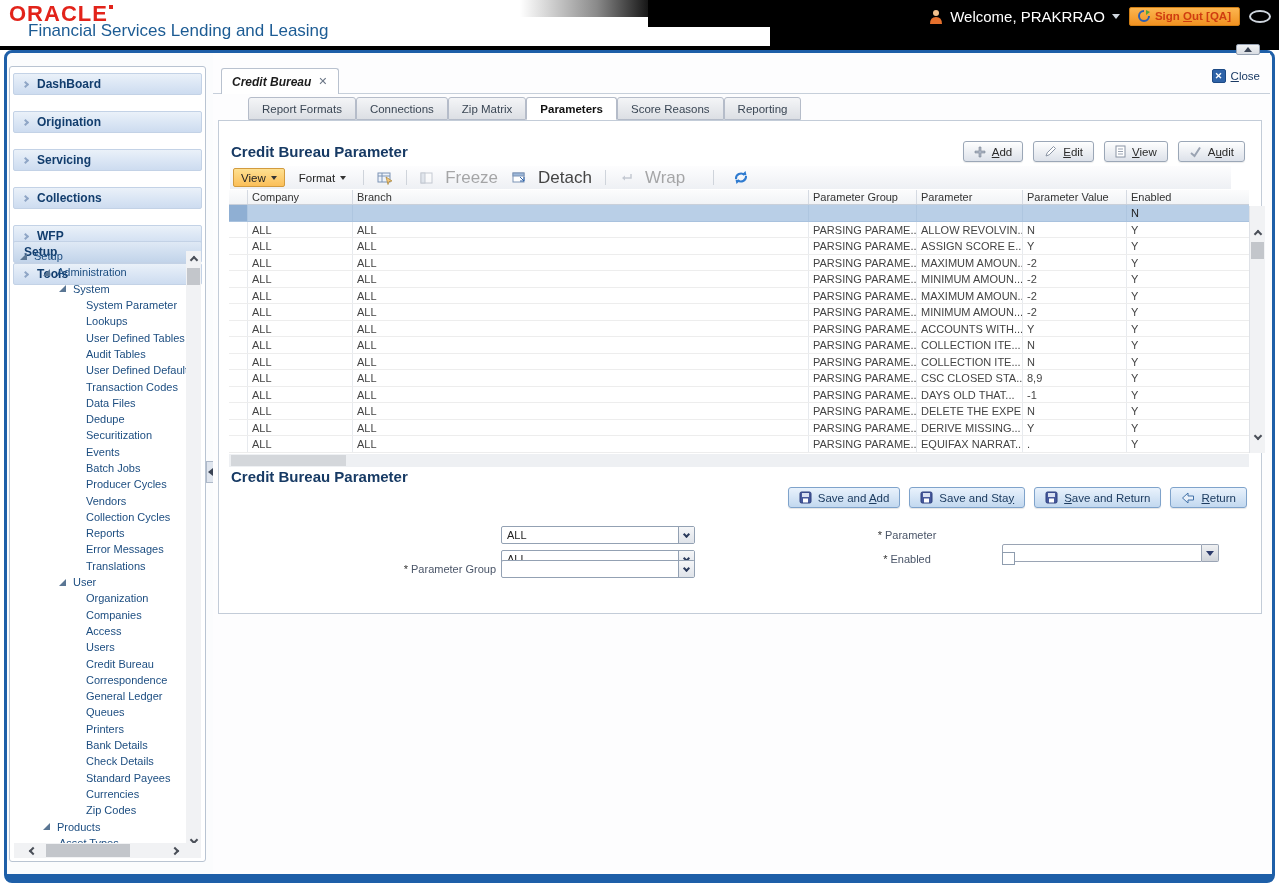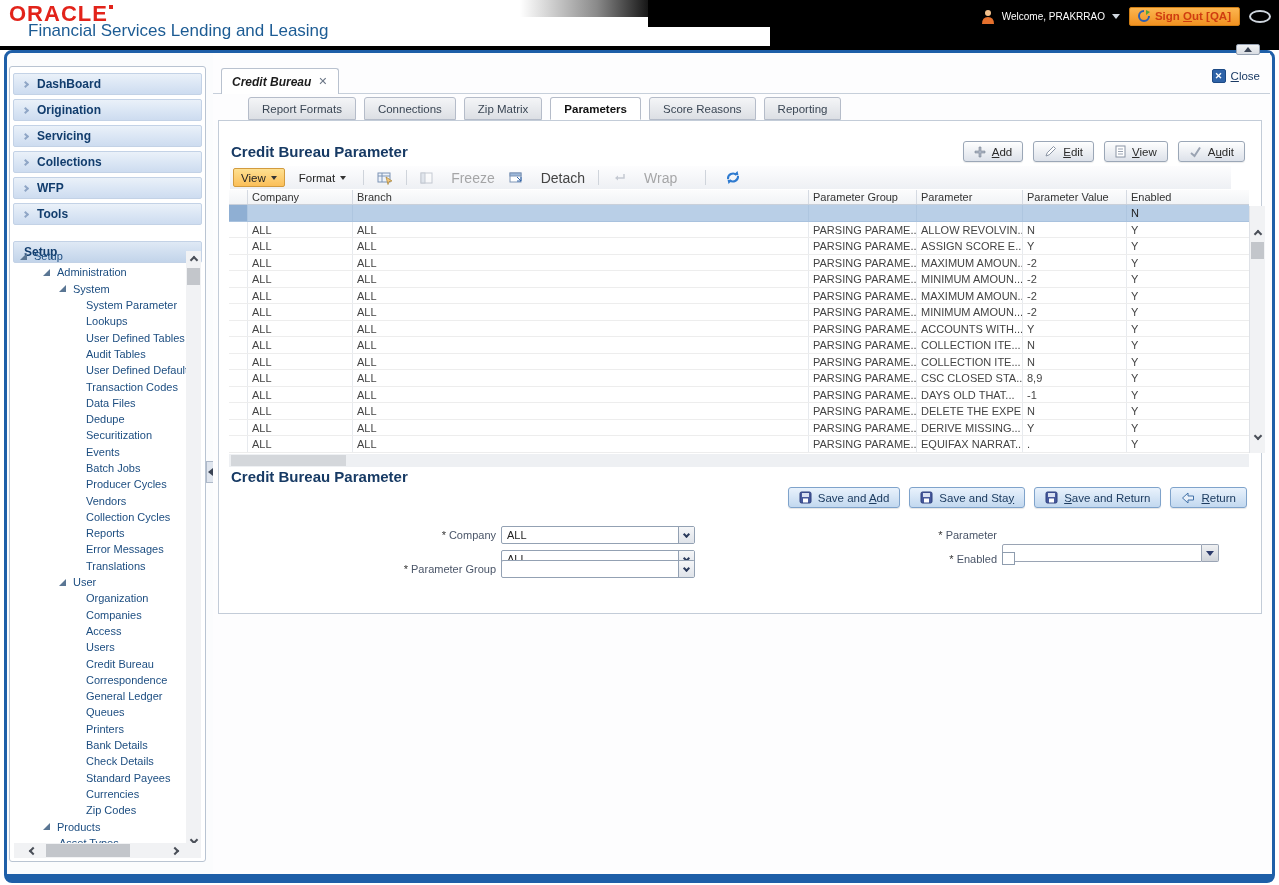--- a/index.html
+++ b/index.html
@@ -10,21 +10,21 @@
   .topbar { position:absolute; left:0; top:0; width:1279px; height:50px; background:#000; }
   .logo-white-a { position:absolute; left:0; top:0; width:648px; height:46px; background:#fff; }
   .logo-white-a .grad { position:absolute; right:0; top:0; width:128px; height:17px;
       background:linear-gradient(to right,#ffffff,#8a8a8a 60%,#161616); }
   .logo-white-b { position:absolute; left:648px; top:27px; width:122px; height:19px; background:#fff; }
   .oracle-logo { position:absolute; left:9px; top:1px; font-size:22px; font-weight:bold; letter-spacing:1px; color:#e2231a; }
   .oracle-logo:after { content:""; display:inline-block; width:4px; height:4px; background:#e2231a; margin:0 0 12px 1px; }
   .brand-sub { position:absolute; left:28px; top:21px; font-size:17px; color:#1d5c94; white-space:nowrap; }
   .topbar-right { position:absolute; right:8px; top:5px; height:22px; display:flex; align-items:center; gap:9px; }
   .welcome-wrap { display:flex; align-items:center; gap:7px; cursor:default; }
-  .welcome-text { color:#fff; font-size:10px; }
+  .welcome-text { color:#fff; font-size:15px; }
   .caret-down-w { width:0; height:0; border-left:4px solid transparent; border-right:4px solid transparent; border-top:5px solid #cfd6de; }
   .signout-btn { display:flex; align-items:center; gap:5px; background:linear-gradient(#fcb650,#f19222);
       border:1px solid #d07e14; border-radius:2px; height:19px; padding:0 8px; cursor:pointer; }
   .signout-btn span { font-size:11.5px; color:#cf3c10; font-weight:bold; }
   .oval-icon { width:22px; height:13px; border:2px solid #cfd6de; border-radius:50%; }
 
   
   .frame { position:absolute; left:4px; right:4px; top:50px; bottom:2px;
       border:3px solid #1e5fa8; border-bottom-width:9px; border-radius:8px;
       background:#fbfcfd; }
@@ -32,21 +32,21 @@
   
   .collapse-up-btn { position:absolute; right:12px; top:-9px; width:24px; height:11px;
       background:linear-gradient(#f2f3f5,#d9dde3); border:1px solid #97a2b2; border-radius:2px;
       display:flex; align-items:center; justify-content:center; cursor:pointer; z-index:5; }
   .collapse-up-btn .tri-up { width:0; height:0; border-left:4px solid transparent; border-right:4px solid transparent; border-bottom:5px solid #3a4354; }
 
   
   .sidebar { position:absolute; left:2px; top:13px; width:197px; height:796px;
       background:#fff; border:1px solid #b9c4d2; border-radius:3px; overflow:hidden; }
   .menu-list { position:absolute; left:3px; right:3px; top:6px; }
-  .menu-item { height:22px; margin-bottom:4px; display:flex; align-items:center; gap:9px; padding-left:9px;
+  .menu-item { height:22px; margin-bottom:16px; display:flex; align-items:center; gap:9px; padding-left:9px;
       background:linear-gradient(#eaf1f9,#cddcf0); border:1px solid #c3d2e6; border-radius:2px; cursor:pointer; }
   .menu-item .chev-r { width:5px; height:5px; border-top:2px solid #8fa6c6; border-right:2px solid #8fa6c6; transform:rotate(45deg); margin-top:1px; }
   .menu-item span.lbl { font-size:12px; font-weight:bold; color:#123d6d; }
   .menu-item.setup { background:linear-gradient(#dfe9f5,#c2d4ea); padding-left:10px; }
 
   .tree { position:absolute; left:4px; top:181px; width:176px; height:606px; overflow:hidden; font-size:11px; }
   .tree-item { height:16.3px; display:flex; align-items:center; white-space:nowrap; cursor:pointer; color:#1c4d80; }
   .tree-item .tri-exp { width:0; height:0; border-style:solid; border-width:0 0 7px 7px; border-color:transparent transparent #5a7694 transparent; margin-right:7px; }
   .tree-item.lvl0 { padding-left:6px; }
   .tree-item.lvl1 { padding-left:29px; }
@@ -79,21 +79,21 @@
   .doc-tab-row { position:absolute; left:0; right:0; top:13px; height:28px; border-bottom:1px solid #c6cfda; }
   .doc-tab { position:absolute; left:8px; bottom:-1px; height:26px; background:#fff; border:1px solid #b9c2cf; border-bottom:none;
       border-radius:3px 3px 0 0; display:flex; align-items:center; gap:7px; padding:0 10px; cursor:pointer; }
   .doc-tab .t { font-size:12px; font-weight:bold; font-style:italic; color:#1c1c1c; }
   .doc-tab .x { font-size:11px; color:#6b7686; cursor:pointer; }
   .close-wrap { position:absolute; right:10px; top:3px; display:flex; align-items:center; gap:5px; cursor:pointer; }
   .close-icon { width:14px; height:14px; background:#2f63a8; border:1px solid #1d4a85; border-radius:2px; color:#fff;
       font-size:9px; font-weight:bold; display:flex; align-items:center; justify-content:center; }
   .close-wrap .lbl { font-size:11.5px; color:#1a3a64; }
 
-  .subtab-row { position:absolute; left:8px; top:44px; height:24px; display:flex; gap:8px; z-index:2;padding-left:27px; }
+  .subtab-row { position:absolute; left:8px; top:44px; height:24px; display:flex; gap:0; z-index:2;padding-left:27px; }
   .subtab { height:23px; padding:0 13px; display:flex; align-items:center; background:linear-gradient(#f4f5f7,#dcdfe4);
       border:1px solid #b5bcc9; border-radius:3px 3px 0 0; font-size:11.5px; color:#3a4654; cursor:pointer; }
   .subtab.active { background:#fff; border-bottom:1px solid #fff; font-weight:bold; color:#111; }
 
   .content-box { position:absolute; left:5px; width:1044px; top:67px; height:494px; background:#fff; border:1px solid #c3ccd8; }
 
   .grid-title { position:absolute; left:12px; top:22px; font-size:15px; font-weight:bold; color:#173a64; }
   .form-title { position:absolute; left:12px; top:347px; font-size:15px; font-weight:bold; color:#173a64; }
 
   .action-btns { position:absolute; right:16px; top:20px; display:flex; gap:10px; }
@@ -101,21 +101,21 @@
       background:linear-gradient(#fefefe,#dde2ea); border:1px solid #9ba7b7; border-radius:3px;
       font-size:11.5px; color:#2b2b2b; cursor:pointer; box-shadow:0 1px 1px rgba(0,0,0,.08); }
 
   
   .grid-toolbar { position:absolute; left:11px; right:30px; top:45px; height:23px; display:flex; align-items:center; gap:6px;
       background:linear-gradient(#fdfdfe,#eef0f4); padding:0 3px; }
   .tb-btn { display:flex; align-items:center; gap:5px; height:19px; padding:0 7px; font-size:11.5px; color:#222; cursor:pointer; border:1px solid transparent; border-radius:2px; }
   .tb-btn.view { background:linear-gradient(#fee091,#fbbf59); border-color:#d29b3e; }
   .tb-caret { width:0; height:0; border-left:3.5px solid transparent; border-right:3.5px solid transparent; border-top:4px solid #333; margin-top:1px; }
   .tb-sep { width:1px; height:15px; background:#cfd4db; margin:0 3px; }
-  .tb-ico { display:flex; align-items:center; gap:18px; font-size:14px; color:#444; cursor:pointer; padding:0 4px; }
+  .tb-ico { display:flex; align-items:center; gap:12px; font-size:17px; color:#444; cursor:pointer; padding:0 4px; }
   .tb-ico.disabled { opacity:.45; cursor:default; }
 
   
   .grid-table { position:absolute; left:10px; top:69px; width:1020px; height:263px; font-size:11px; }
   .g-hdr { display:flex; height:15px; background:linear-gradient(#fcfcfd,#f1f3f6); border-bottom:1px solid #c9d0da; }
   .g-hdr .hc { padding:0 4px; line-height:15px; color:#333; border-right:1px solid #d5dae2; overflow:hidden; white-space:nowrap; }
   .g-row { display:flex; height:16.5px; background:#fff; border-bottom:1px solid #ededed; cursor:pointer; }
   .g-row .c { padding:0 4px; line-height:16px; color:#444; border-right:1px solid #e7eaee; overflow:hidden; white-space:nowrap; }
   .g-row.selected { background:#b9cfe7; border-bottom:1px solid #a9c2de; }
   .g-row.selected .c { border-right-color:#aec6e0; color:#222; }
@@ -138,21 +138,21 @@
   .save-btns { position:absolute; right:14px; top:366px; display:flex; gap:9px;border-radius:10px; }
   .btn-blue { display:flex; align-items:center; gap:6px; height:21px; padding:0 10px;
       background:linear-gradient(#e9f2fc,#c2d8ef); border:1px solid #7fa3cb; border-radius:3px;
       font-size:11.5px; color:#1d3c60; cursor:pointer; box-shadow:0 1px 1px rgba(0,0,0,.1); }
 
   
   .form-row { position:absolute; left:0; right:14px; height:18px; }
   .form-row.r1 { top:405px; } .form-row.r2 { top:429px; } .form-row.r3 { top:439px; }
   .f-label-l { position:absolute; left:0; top:0; width:277px; text-align:right; font-size:11px; color:#4a5568; line-height:18px; white-space:nowrap; }
   .f-ctl-l { position:absolute; left:282px; top:0; width:194px; }
-  .f-label-r { position:absolute; left:598px; top:0; width:180px; text-align:right; font-size:11px; color:#4a5568; line-height:18px; white-space:nowrap; }
+  .f-label-r { position:absolute; left:598px; top:0; width:180px; text-align:center; font-size:11px; color:#4a5568; line-height:18px; white-space:nowrap; }
   .f-ctl-r { position:absolute; left:783px; top:0; width:217px; }
   .req { color:#333; margin-right:3px; }
   .select { position:relative; height:18px; border:1px solid #93a1b3; background:#fff; border-radius:2px; font-size:11px; color:#222; line-height:16px; padding:0 20px 0 5px; cursor:pointer; }
   .select .sbtn { position:absolute; right:0; top:0; bottom:0; width:16px; background:linear-gradient(#f5f6f8,#dfe3e9);
       border-left:1px solid #93a1b3; display:flex; align-items:center; justify-content:center; }
   .chev-down-nv { width:5px; height:5px; border-bottom:2px solid #2b3a5c; border-right:2px solid #2b3a5c; transform:rotate(45deg); margin-bottom:2px; }
   .combo { position:relative; height:18px; }
   .combo .inp { position:absolute; left:0; right:17px; top:0; bottom:0; border:1px solid #9aa4b4; background:#fff; border-radius:2px 0 0 2px; }
   .combo .cbtn { position:absolute; right:0; top:0; bottom:0; width:17px; background:linear-gradient(#f0f1f3,#d0d4da);
       border:1px solid #9aa4b4; border-left:none; border-radius:0 2px 2px 0; display:flex; align-items:center; justify-content:center; cursor:pointer; }
@@ -715,21 +715,20 @@
           </div>
           <div class="btn-blue">
             <svg width="14" height="12">
                 <path d="M7 1L1.5 6L7 11V8h5.5V4H7z" fill="#e8f0fa" stroke="#4272a8"></path>
               </svg>
             <span><u>R</u>eturn</span>
           </div>
         </div>
 
         <div class="form-row r1">
-          <div class="f-label-l"><span class="req">*</span><span>Company</span></div>
           <div class="f-ctl-l select"><span>ALL</span><span class="sbtn">
                 <span class="chev-down-nv"></span>
               </span></div>
           <div class="f-label-r"><span class="req">*</span><span>Parameter</span></div>
           <div class="f-ctl-r combo">
               <span class="inp"></span>
               <span class="cbtn">
                 <span class="tri-dn"></span>
               </span>
             </div>

